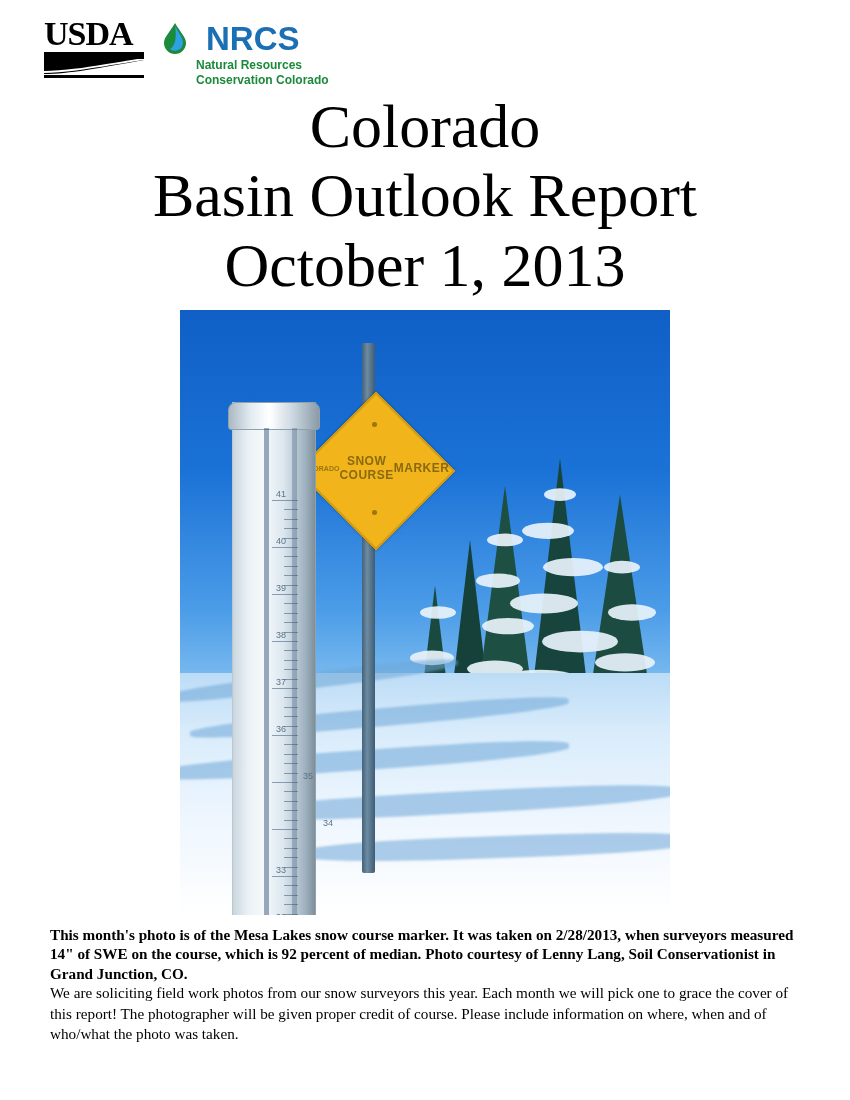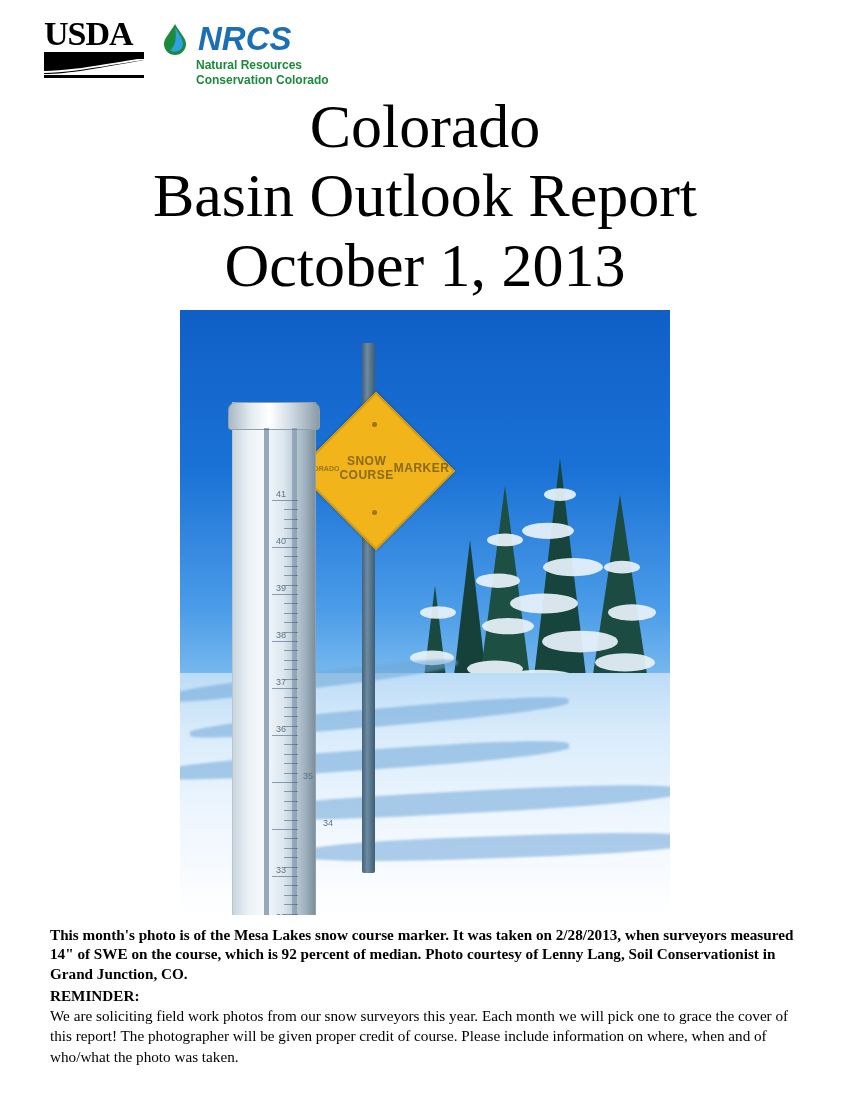--- a/index.html
+++ b/index.html
@@ -61,23 +61,22 @@
   }
 
   .nrcs-logo {
     display: flex;
     flex-direction: column;
     align-items: flex-start;
     margin-top: 4px;
   }
   .nrcs-top {
     display: flex;
-    align-items: flex-end;
-    gap: 10px;
-    font-style: italic;
+    align-items: flex-start;
+    gap: 18px;
   }
   .nrcs-drop {
     width: 26px;
     height: 32px;
   }
   .nrcs-word {
     font-family: "Liberation Sans", sans-serif;
     font-weight: bold;
     font-size: 33px;
     letter-spacing: 0px;
@@ -410,17 +409,16 @@
           <div class="tick" style="left: 104px; width: 14px; top: 584.8px;"></div>
           <div class="tick" style="left: 104px; width: 14px; top: 594.2px;"></div>
           <div class="tick" style="left: 104px; width: 14px; top: 603.6px;"></div>
           <div class="tick-label" style="left: 96px; top: 602px;">32</div>
         </div>
     </div>
   </div>
 
   <div class="caption">
     <div class="bold">This month's photo is of the Mesa Lakes snow course marker. It was taken on 2/28/2013, when surveyors measured 14" of SWE on the course, which is 92 percent of median. Photo courtesy of Lenny Lang, Soil Conservationist in Grand Junction, CO.</div>
-    <div class="reminder-head">REMINDER:</div>
     <div class="reminder-body">We are soliciting field work photos from our snow surveyors this year. Each month we will pick one to grace the cover of this report! The photographer will be given proper credit of course. Please include information on where, when and of who/what the photo was taken.</div>
   </div>
 
 </div>
 
 </body></html>

